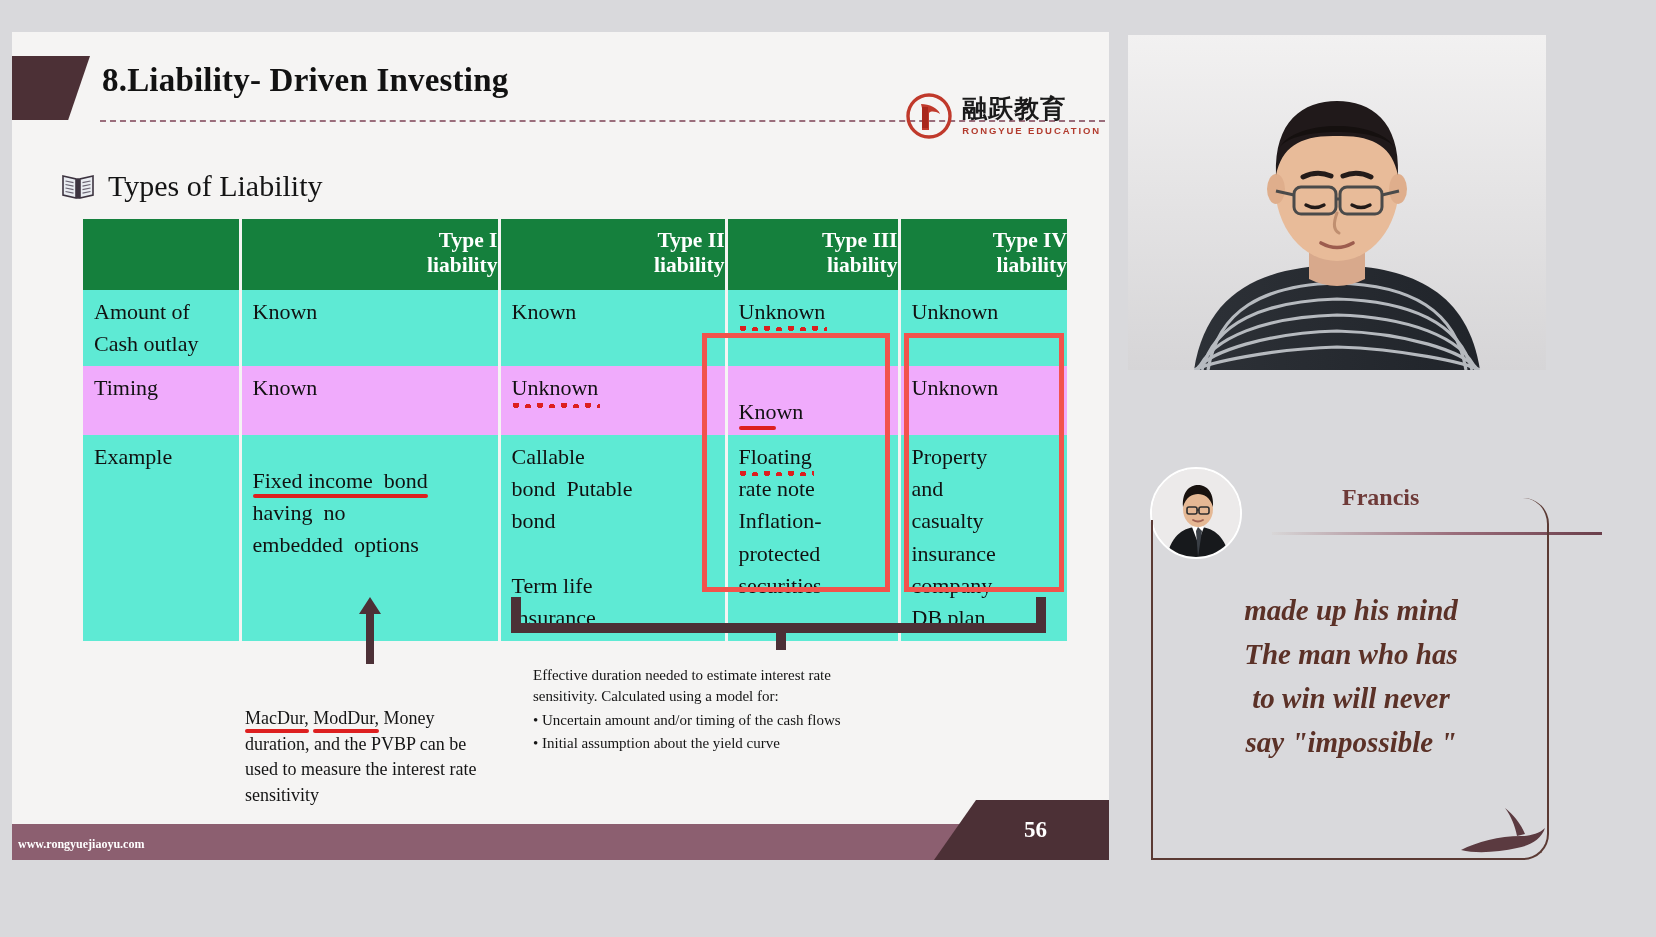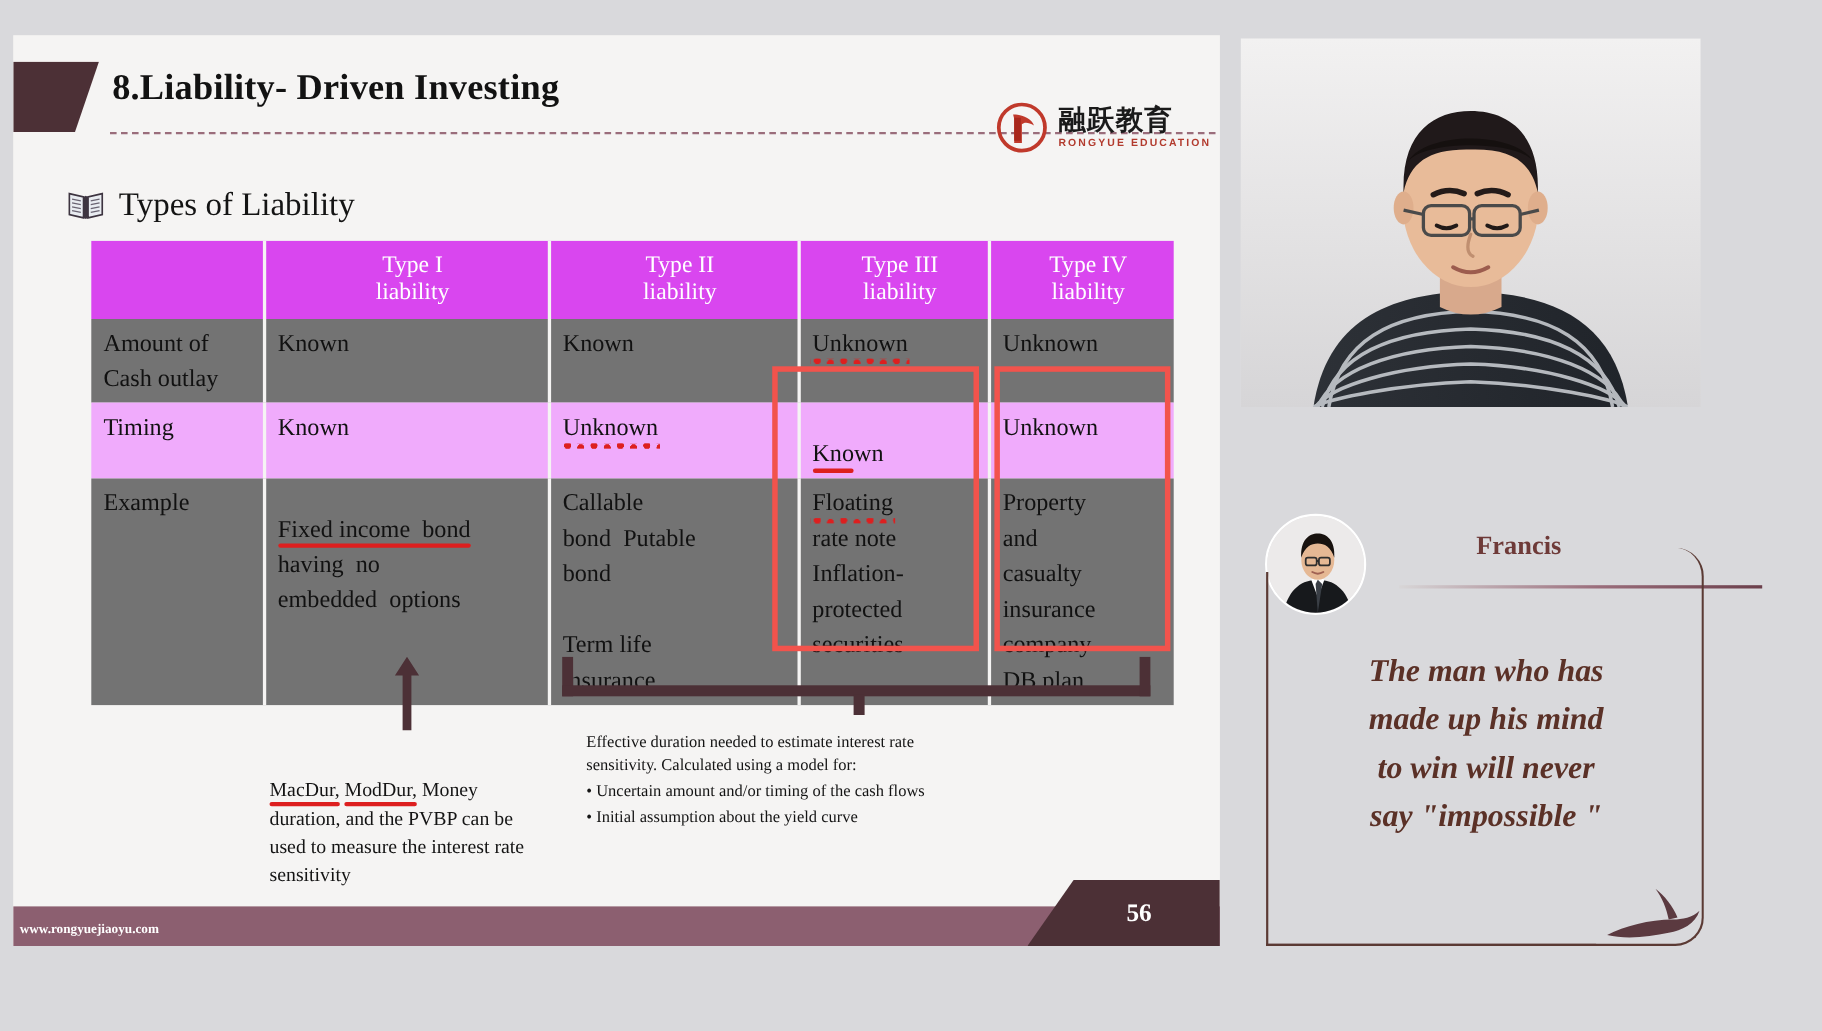--- a/index.html
+++ b/index.html
@@ -66,36 +66,36 @@
     width:984px;
     border-collapse:collapse;
     table-layout:fixed;
   }
   #ldi-table col.c0{ width:157px; }
   #ldi-table col.c1{ width:259px; }
   #ldi-table col.c2{ width:227px; }
   #ldi-table col.c3{ width:173px; }
   #ldi-table col.c4{ width:168px; }
   #ldi-table th{
-    background:#d946ef; color:#ffffff;
-    font-size:21.5px; font-weight:normal;
-    text-align:center; vertical-align:top;
+    background:#15803d; color:#ffffff;
+    font-size:21.5px; font-weight:bold;
+    text-align:right; vertical-align:top;
     padding:9px 0 11px 11px;
     border-right:3px solid #f5f4f3;
     line-height:1.18;
   }
   #ldi-table th:last-child{ border-right:none; }
   #ldi-table td{
     font-size:22px; color:#111; vertical-align:top;
     padding:6px 6px 6px 11px;
     border-right:3px solid #f5f4f3;
     line-height:1.47;
   }
   #ldi-table td:last-child{ border-right:none; }
-  #ldi-table tr.r-dark td{ background:#737373; }
+  #ldi-table tr.r-dark td{ background:#5eead4; }
   #ldi-table tr.r-light td{ background:#f0abfc; }
   #ldi-table tr.r-dark td:first-child,
   #ldi-table tr.r-light td:first-child{ border-right:3px solid #f5f4f3; }
   tr.row-amount td{ height:62px; }
   tr.row-timing td{ height:49px; }
   tr.row-example td{ height:190px; }
 
   .u-red{ position:relative; display:inline-block;margin-top:24px; }
   .u-red::after{
     content:""; position:absolute; left:0; right:0; bottom:-1px;
@@ -407,22 +407,22 @@
     </div>
     <div id="presenter-name">Francis</div>
     <div id="name-rule"></div>
   </div>
 
   <div id="quote-frame"></div>
   <div id="quote-frame-l"></div>
   <div id="quote-frame-b"></div>
 
   <div id="quote">
+    <div>made up his mind</div>
     <div>The man who has</div>
-    <div>made up his mind</div>
     <div>to win will never</div>
     <div>say "impossible "</div>
   </div>
 
   <div id="whale">
     <svg viewBox="0 0 92 52" width="92" height="52">
       <path d="M6 44 C22 36 44 30 66 30 C74 30 84 28 90 22 C86 34 74 40 62 42 C44 46 22 48 6 44 Z" fill="#5b3a40"></path>
       <path d="M62 30 C60 20 56 10 50 2 C58 8 66 18 70 28 Z" fill="#5b3a40"></path>
     </svg>
   </div>

